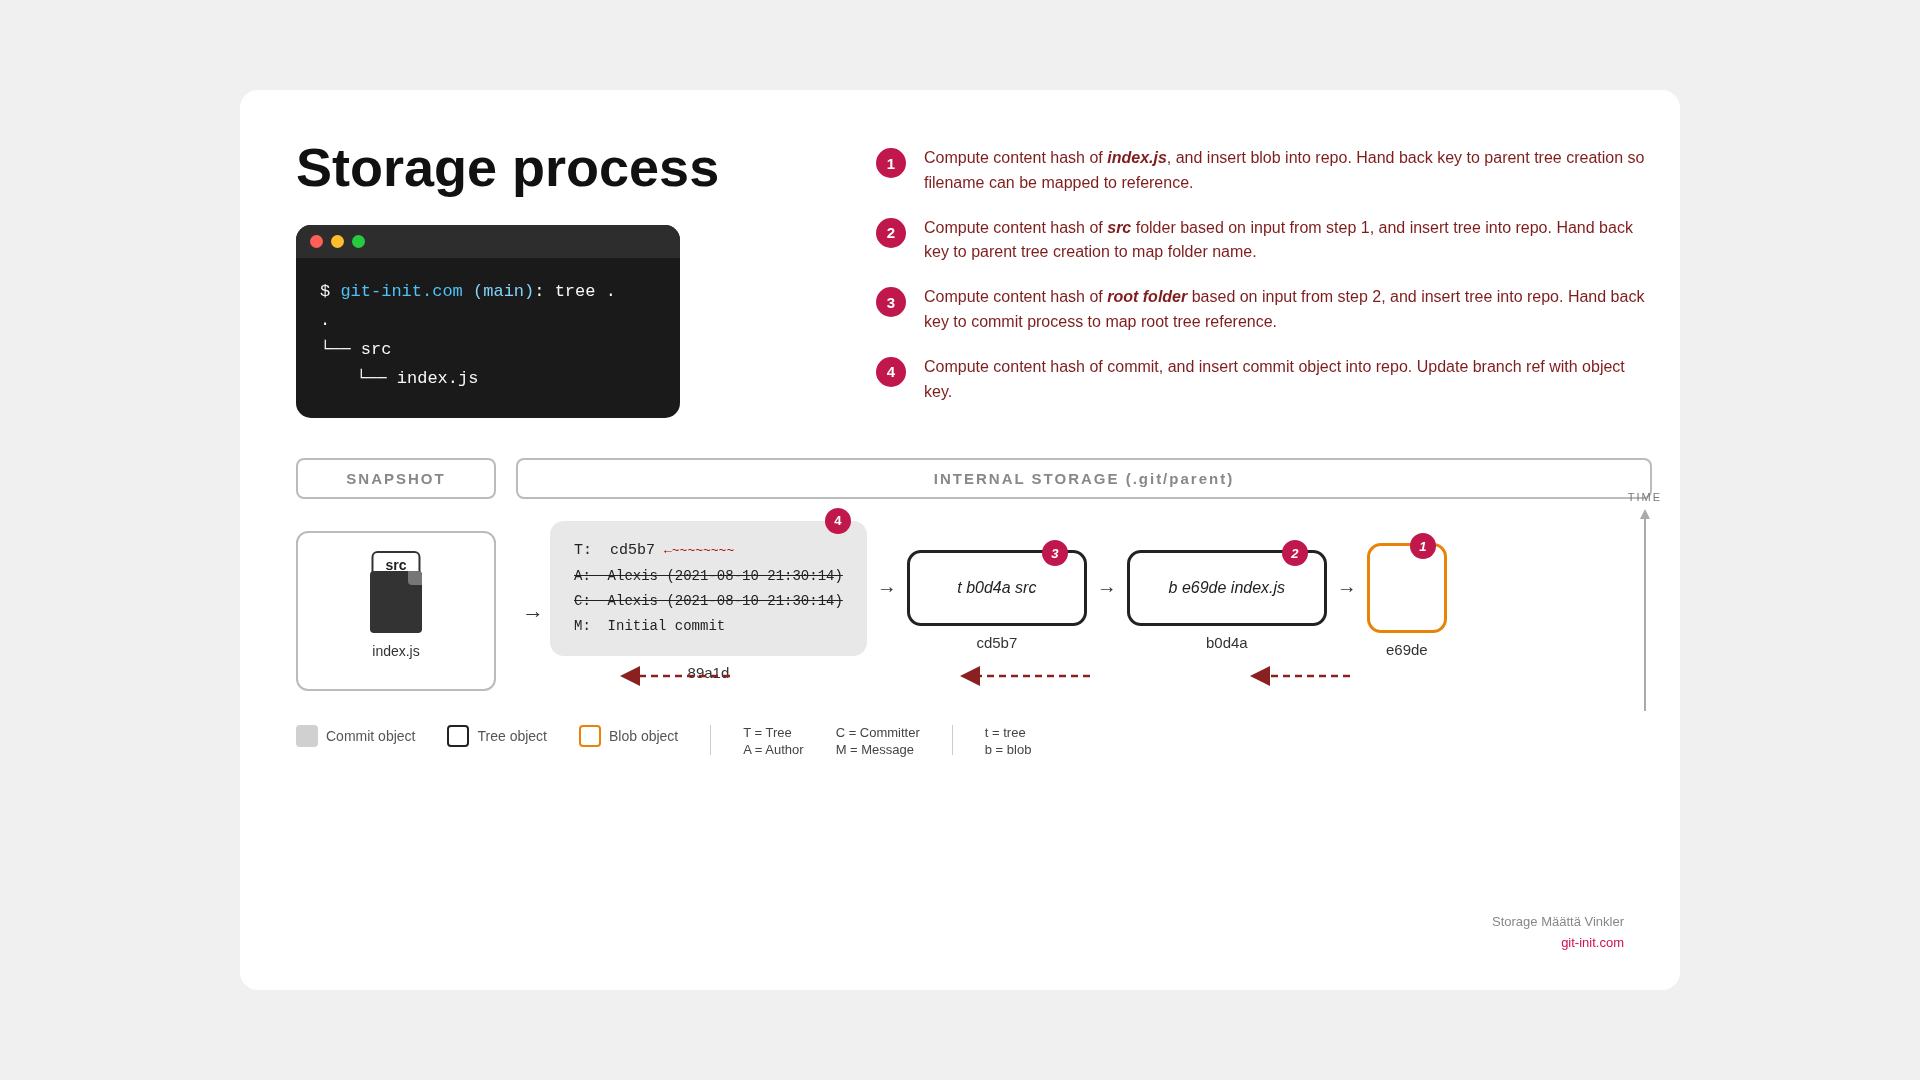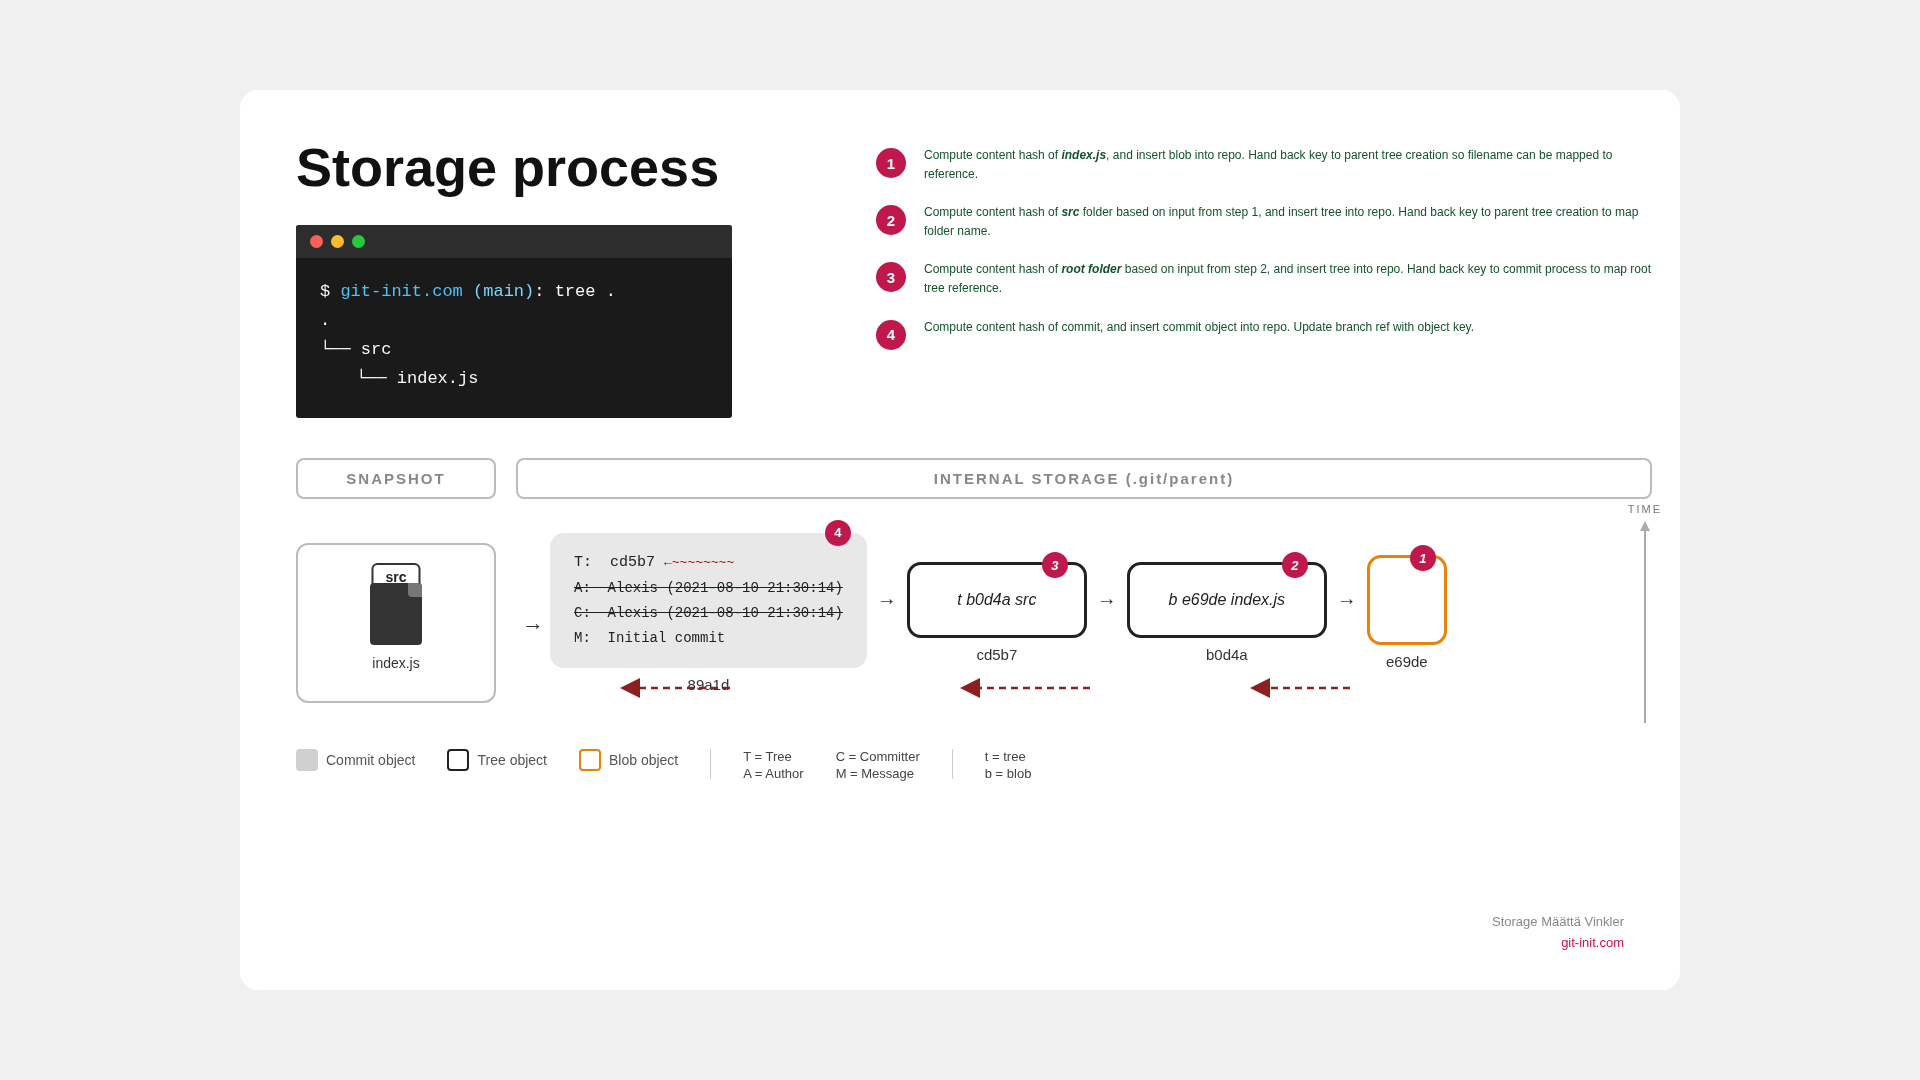--- a/index.html
+++ b/index.html
@@ -30,23 +30,23 @@
     }
     .page-title {
       font-size: 54px;
       font-weight: 900;
       color: #111;
       line-height: 1.1;
       margin-bottom: 28px;
     }
     .terminal {
       background: #1a1a1a;
-      border-radius: 3px;
+      border-radius: 15px;
       overflow: hidden;
-      width: 436px;
+      width: 384px;
     }
     .terminal-titlebar {
       background: #2d2d2d;
       padding: 10px 14px;
       display: flex;
       gap: 8px;
       align-items: center;
     }
     .dot { width: 13px; height: 13px; border-radius: 50%; }
     .dot-red { background: #ff5f56; }
@@ -86,30 +86,30 @@
       color: #fff;
       font-size: 15px;
       font-weight: 700;
       display: flex;
       align-items: center;
       justify-content: center;
       flex-shrink: 0;
       margin-top: 2px;
     }
     .step-text {
-      font-size: 12px;
+      font-size: 16px;
       line-height: 1.55;
-      color: #14532d;
+      color: #7f1d1d;
     }
     .step-text b { font-weight: 700; font-style: italic; }
     
     .bottom-section {
       display: flex;
       flex-direction: column;
-      gap: 16px;
+      gap: 4px;
       margin-top: 32px;
     }
     .section-labels {
       display: flex;
       flex-direction: row;
       gap: 0;
       margin-bottom: 18px;
       align-items: stretch;
     }
     .label-snapshot {

